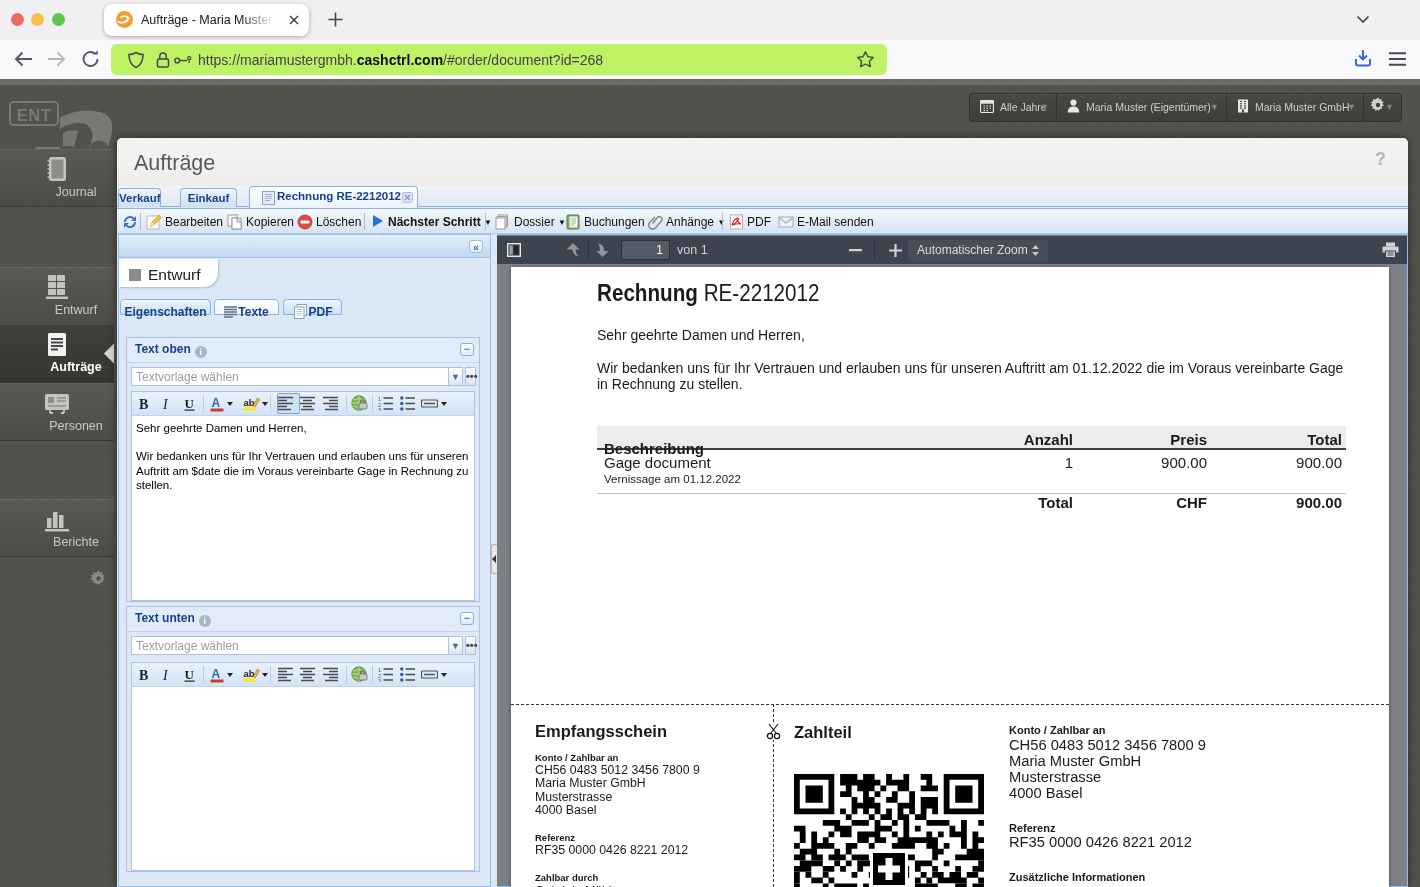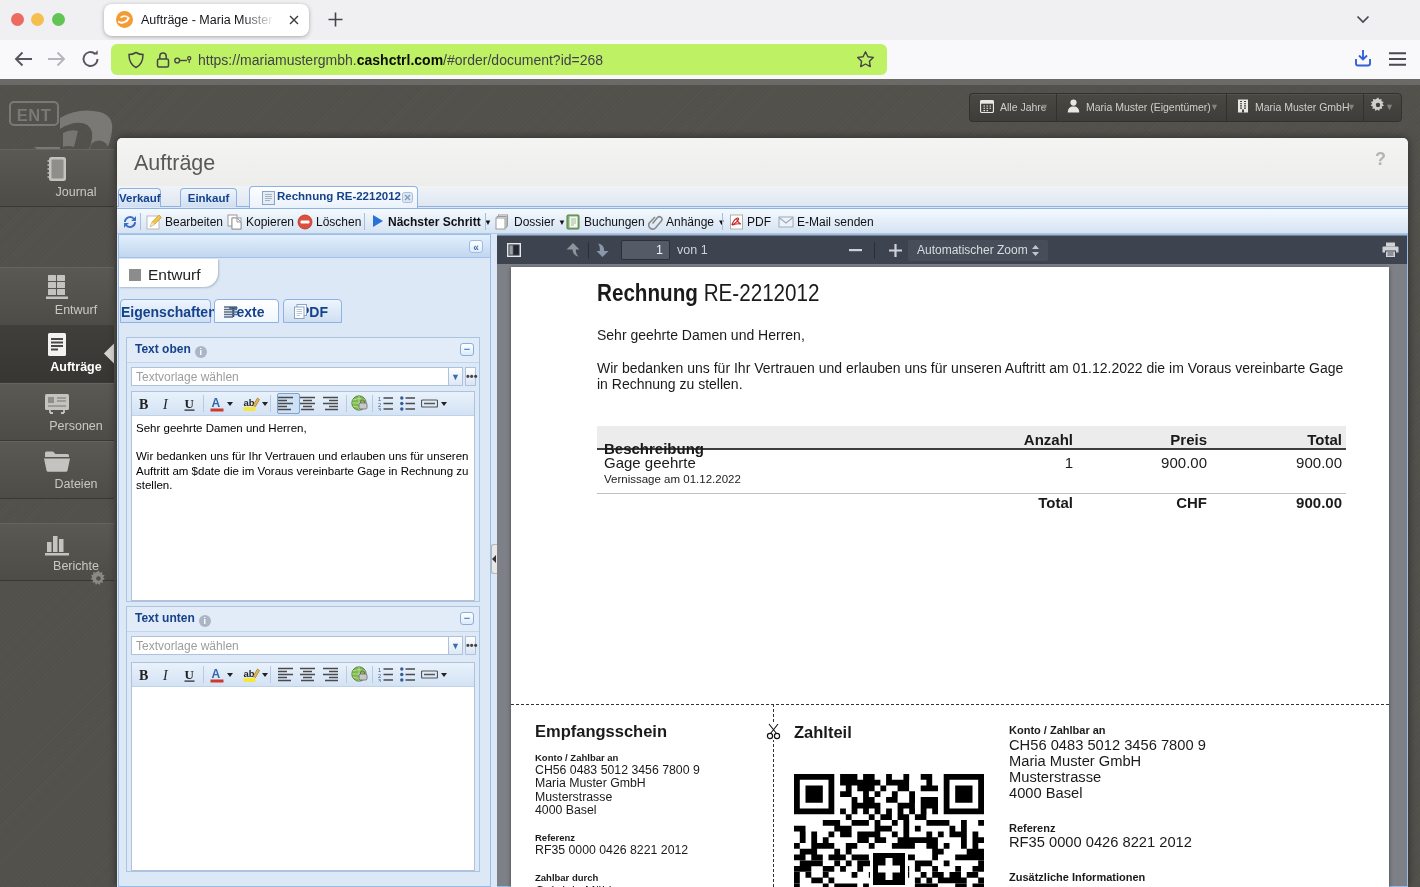--- a/index.html
+++ b/index.html
@@ -64,21 +64,21 @@
 
 #lpanel { position:absolute; left:1px; top:0; width:373px; bottom:0; background:#dde8f6; border:1px solid #99bbe8; }
 #lphead { position:absolute; left:0; top:0; width:100%; height:23px; background:linear-gradient(#e3f0fd,#c2d6ef); border-bottom:1px solid #a3c0e8; }
 .collbtn { position:absolute; right:7px; top:5px; width:14px; height:13px; border:1px solid #99bbe8; border-radius:3px; background:linear-gradient(#fff,#dfeafa); color:#3a6daa; font-size:10px; font-weight:bold; text-align:center; line-height:13px; }
 #entwurf { position:absolute; left:0; top:24px; width:99px; height:28px; background:#fff; border-radius:0 0 14px 0; box-shadow:1px 1px 2px rgba(120,140,170,0.5); }
 #entwurf .sq { position:absolute; left:10px; top:10px; width:12px; height:12px; background:#8c8c8c; }
 #entwurf .tx { position:absolute; left:29px; top:7px; font-size:15.5px; color:#222; }
 
 
 #subtabs { position:absolute; left:0; top:64px; width:100%; height:24px; }
-.stab { position:absolute; top:0; height:24px; border:1px solid #8db2e3; border-radius:4px 4px 0 0; background:linear-gradient(#eef5fd,#cfdff2); color:#15428b; font-weight:bold; font-size:14px; line-height:25px; }
+.stab { position:absolute; top:0; height:16px; border:1px solid #8db2e3; border-radius:4px 4px 0 0; background:linear-gradient(#eef5fd,#cfdff2); color:#15428b; font-weight:bold; font-size:12px; line-height:25px; text-align:center; }
 .stab.active { background:linear-gradient(#ffffff,#f0f6fd); color:#15428b; }
 
 
 .fieldset { position:absolute; left:7px; width:354px; border:1px solid #aac4e2; background:#dde9f7; }
 .fs-hline { position:absolute; left:0; top:24px; width:100%; height:1px; background:#c3d5ec; }
 .fs-headbg { position:absolute; left:0; top:0; width:100%; height:24px; background:#e2ecf9; }
 .fs-head { position:absolute; left:8px; top:4px; font-size:12px; font-weight:bold; color:#15428b; }
 .fs-info { display:inline-block; width:12px; height:12px; border-radius:50%; background:#aab6c6; color:#fff; font-size:9px; text-align:center; line-height:12px; font-weight:bold; vertical-align:-2px; margin-left:4px; }
 .fs-min { position:absolute; right:5px; top:5px; width:14px; height:13px; border:1px solid #8aaedb; border-radius:3px; background:linear-gradient(#fff,#dceafa); color:#5b87c5; font-size:11px; font-weight:bold; text-align:center; line-height:10px; }
 .combo { position:absolute; left:4px; height:20px; }
@@ -251,28 +251,21 @@
     </div>
   <div class="snav" style="top:303.6px;">
       <svg width="30" height="30" viewBox="0 0 30 30">
         <rect x="3" y="6" width="24" height="16" rx="1.5" fill="#c4c3c0"></rect>
         <rect x="6" y="9" width="6" height="6" fill="#8f8e8a"></rect>
         <path d="M15 10 H24 M15 13 H24 M6 18 H24" stroke="#8f8e8a" stroke-width="1.6"></path>
         <path d="M8 22 v3 M22 22 v3 M8 25 h3 M22 25 h-3" stroke="#c4c3c0" stroke-width="1.8"></path>
       </svg>
       <div class="lbl">Personen</div>
     </div>
-  <div class="snav" style="top:362px;">
-      <svg width="30" height="30" viewBox="0 0 30 30">
-        <path d="M3 7 Q3 5.5 4.5 5.5 H11 L13.5 8 H25.5 Q27 8 27 9.5 V11 H3 Z" fill="#c4c3c0"></path>
-        <path d="M2 12.5 H28 L25.5 24.5 Q25.2 25.8 23.8 25.8 H6.2 Q4.8 25.8 4.5 24.5 Z" fill="#c4c3c0"></path>
-      </svg>
-      <div class="lbl">Dateien</div>
-    </div>
-  <div class="snav" style="top:444px;">
+  <div class="snav" style="top:420px;">
       <svg width="30" height="30" viewBox="0 0 30 30">
         <g fill="#c4c3c0">
           <rect x="5" y="14" width="4.5" height="10"></rect>
           <rect x="11" y="8" width="4.5" height="16"></rect>
           <rect x="17" y="11" width="4.5" height="13"></rect>
           <rect x="3" y="25" width="24" height="2.5"></rect>
         </g>
       </svg>
       <div class="lbl">Berichte</div>
     </div>
@@ -568,21 +561,21 @@
         <div id="pdfbg">
           <div id="page">
             <div class="h1"><b>Rechnung</b> RE-2212012</div>
             <div class="greet">Sehr geehrte Damen und Herren,</div>
             <div class="para">Wir bedanken uns für Ihr Vertrauen und erlauben uns für unseren Auftritt am 01.12.2022 die im Voraus vereinbarte Gage<br>in Rechnung zu stellen.</div>
             <div id="thead"></div>
             <div class="trow" style="left:93px;top:164px;font-weight:bold;margin-top:9px;">Beschreibung</div>
             <div class="tr-r" style="right:316px;top:164px;font-weight:bold;font-size:15px;">Anzahl</div>
             <div class="tr-r" style="right:182px;top:164px;font-weight:bold;font-size:15px;">Preis</div>
             <div class="tr-r" style="right:47px;top:164px;font-weight:bold;font-size:15px;">Total</div>
-            <div class="trow" style="left:93px;top:187px;">Gage geehrte</div>
+            <div class="trow" style="left:93px;top:187px;">Gage document</div>
             <div class="tr-r" style="right:316px;top:187px;font-size:15px;">1</div>
             <div class="tr-r" style="right:182px;top:187px;font-size:15px;">900.00</div>
             <div class="tr-r" style="right:47px;top:187px;font-size:15px;">900.00</div>
             <div class="trow small" style="left:93px;top:205.5px;">Vernissage am 01.12.2022</div>
             <div id="rowline"></div>
             <div class="tr-r" style="right:316px;top:227px;font-weight:bold;font-size:15px;">Total</div>
             <div class="tr-r" style="right:182px;top:227px;font-weight:bold;font-size:15px;">CHF</div>
             <div class="tr-r" style="right:47px;top:227px;font-weight:bold;font-size:15px;">900.00</div>
             <div class="dash-h"></div>
             <div class="dash-v"></div>

